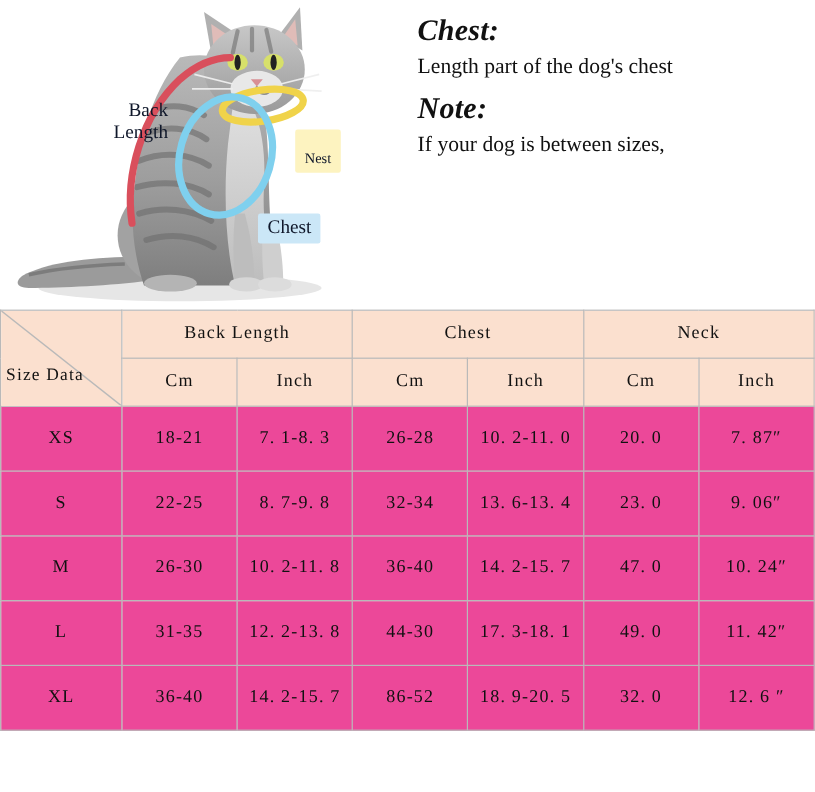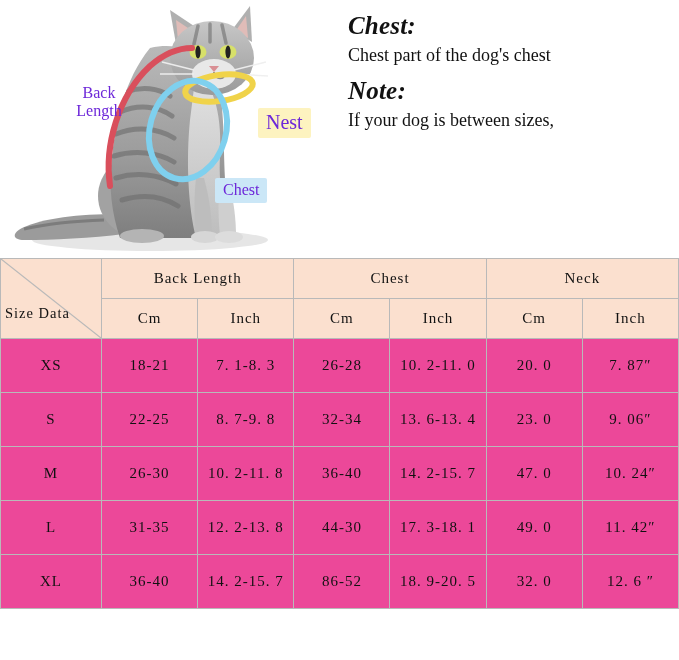--- a/index.html
+++ b/index.html
@@ -37,37 +37,37 @@
     overflow: hidden;
   }
   .cat-svg { display: block; }
 
   
   .label {
     position: absolute;
     font-family: "Liberation Serif", serif;
     font-size: 16px;
     line-height: 1.15;
-    color: #6d28d9;
+    color: #0f172a;
     white-space: pre-line;
-    text-align: center;
+    text-align: right;
   }
   .label-back {
     left: 58px;
     top: 84px;
     width: 82px;
     background: transparent;
   }
   .label-nest {
-    left: 258px;
+    left: 246px;
     top: 108px;
     background: #fdf3c0;
-    padding: 3px 8px 4px 8px;
+    padding: 18px 8px 4px 8px;
     border-radius: 2px;
-    font-size: 20px;
+    font-size: 12px;
   }
   .label-chest {
     left: 215px;
     top: 178px;
     background: #cbe7f7;
     padding: 3px 8px 4px 8px;
     border-radius: 2px;
     font-size: 16px;
   }
 
@@ -248,21 +248,21 @@
       </svg>
     </div>
 
     <div class="label label-back">Back
 Length</div>
     <div class="label label-nest">Nest</div>
     <div class="label label-chest">Chest</div>
 
     <div class="text-col">
       <p class="heading">Chest:</p>
-      <p class="body-line">Chest part of the dog's chest</p>
+      <p class="body-line">Length part of the dog's chest</p>
       <p class="heading note">Note:</p>
       <p class="body-line tight">If your dog is between sizes,</p>
     </div>
   </div>
 
   <table class="size-table">
     <thead>
       <tr class="hdr-top">
         <td class="col-size corner-cell" rowspan="2">
           <svg class="diag" viewBox="0 0 100 78" preserveAspectRatio="none">

